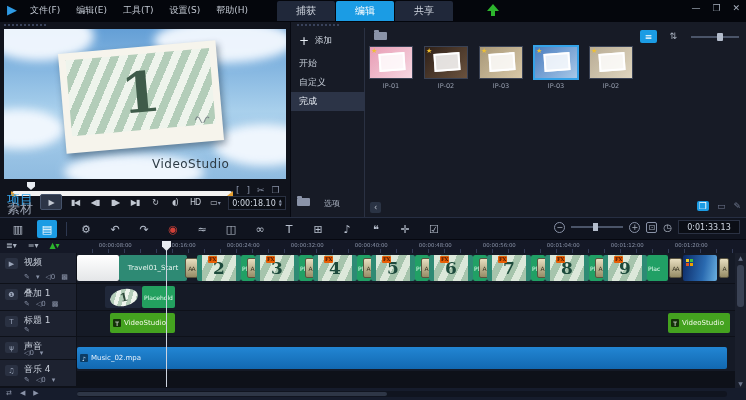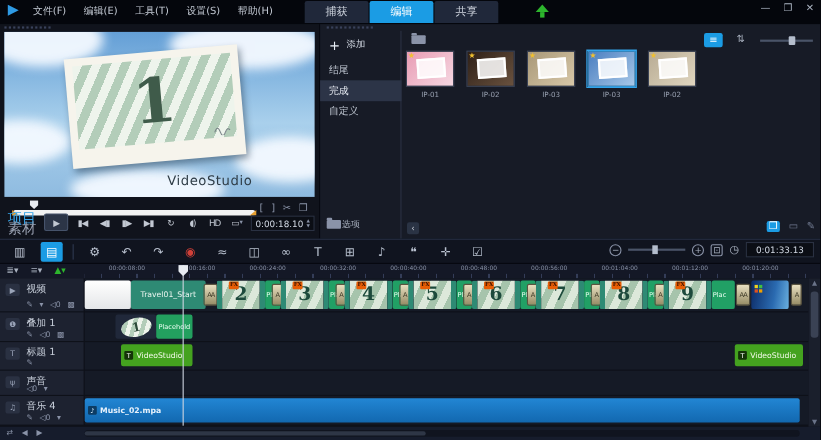--- a/index.html
+++ b/index.html
@@ -63,21 +63,21 @@
       color:#d2d9e4;font-size:8px;display:flex;align-items:center;justify-content:center;gap:3px;}
   .spin{display:flex;flex-direction:column;font-size:4px;line-height:4px;color:#8a93a8;}
 
   
   .lib-nav{position:absolute;left:0;top:6px;width:74px;height:189px;border-right:1px solid #2a3142;}
   .add-row{position:absolute;left:8px;top:6px;display:flex;gap:6px;align-items:center;font-size:8.5px;color:#d0d6e0;}
   .add-row .plus{font-size:12px;color:#e8eef5;}
   .cat-list{position:absolute;left:0;top:26px;width:74px;}
   .cat-item{height:19px;display:flex;align-items:center;padding-left:8px;font-size:9px;color:#c2c9d4;}
   .cat-item.selected{background:#2c3447;color:#e8edf4;}
-  .options-row{position:absolute;left:6px;bottom:8px;display:flex;gap:1px;align-items:center;font-size:8px;color:#aab2c0;}
+  .options-row{position:absolute;left:6px;bottom:8px;display:flex;gap:14px;font-size:8px;color:#aab2c0;}
   .mini-folder{position:relative;width:13px;height:8px;background:#8a93a8;border-radius:1px;}
   .mini-folder::before{content:"";position:absolute;top:-2px;left:0;width:5px;height:2px;background:#8a93a8;border-radius:1px 1px 0 0;}
 
   
   .lib-content{position:absolute;left:75px;top:0;width:381px;height:195px;}
   .lib-topbar{position:absolute;left:0;top:6px;width:381px;height:18px;}
   .folder-add{position:absolute;left:8px;top:4px;}
   .view-toggle{position:absolute;right:90px;top:2px;width:17px;height:13px;background:#1b9ce4;border-radius:2px;
       color:#fff;font-size:9px;display:flex;align-items:center;justify-content:center;}
   .sort-btn{position:absolute;right:70px;top:3px;font-size:9px;color:#aab2c0;}
@@ -251,23 +251,23 @@
   </section>
 
   <section class="library-panel">
     <div class="drag-dots" style="left:6px"></div>
     <div class="lib-nav">
       <div class="add-row">
         <span class="plus">+</span>
         <span>添加</span>
       </div>
       <div class="cat-list">
-          <div class="cat-item">结尾</div>
+          <div class="cat-item">开始</div>
+          <div class="cat-item">自定义</div>
           <div class="cat-item selected">完成</div>
-          <div class="cat-item">自定义</div>
         </div>
       <div class="options-row">
         <span class="mini-folder"></span>
         <span>选项</span>
       </div>
     </div>
     <div class="lib-content">
       <div class="lib-topbar">
         <span class="folder-add mini-folder"></span>
         <span class="view-toggle">≡</span>
@@ -465,21 +465,21 @@
           <div class="clip title-clip" style="left: 33px; width: 65px; top: 2px; height: 20px;">
             <span class="t-badge">T</span>
             <span>VideoStudio</span>
           </div>
           <div class="clip title-clip" style="left: 591px; width: 62px; top: 2px; height: 20px;">
             <span class="t-badge">T</span>
             <span>VideoStudio</span>
           </div>
         </div>
         <div class="trow" style="top: 97px; height: 22px;"></div>
-        <div class="trow" style="top: 120px; height: 26px; font-weight: bold;">
+        <div class="trow" style="top: 105px; height: 26px;">
           <div class="clip music-clip" style="left: 0px; width: 650px; top: 2px; height: 22px;">
             <span class="m-badge">♪</span>
             <span>Music_02.mpa</span>
           </div>
         </div>
       </div>
 
     <div class="playhead-cap"></div>
     <div class="playhead-line"></div>
 

